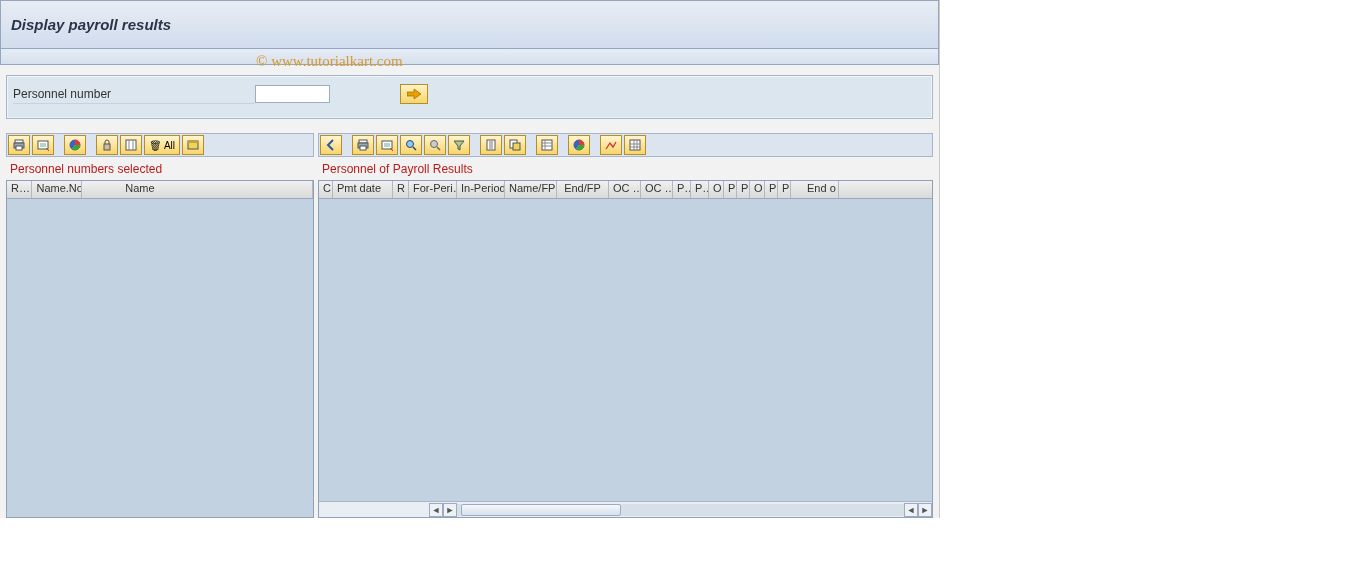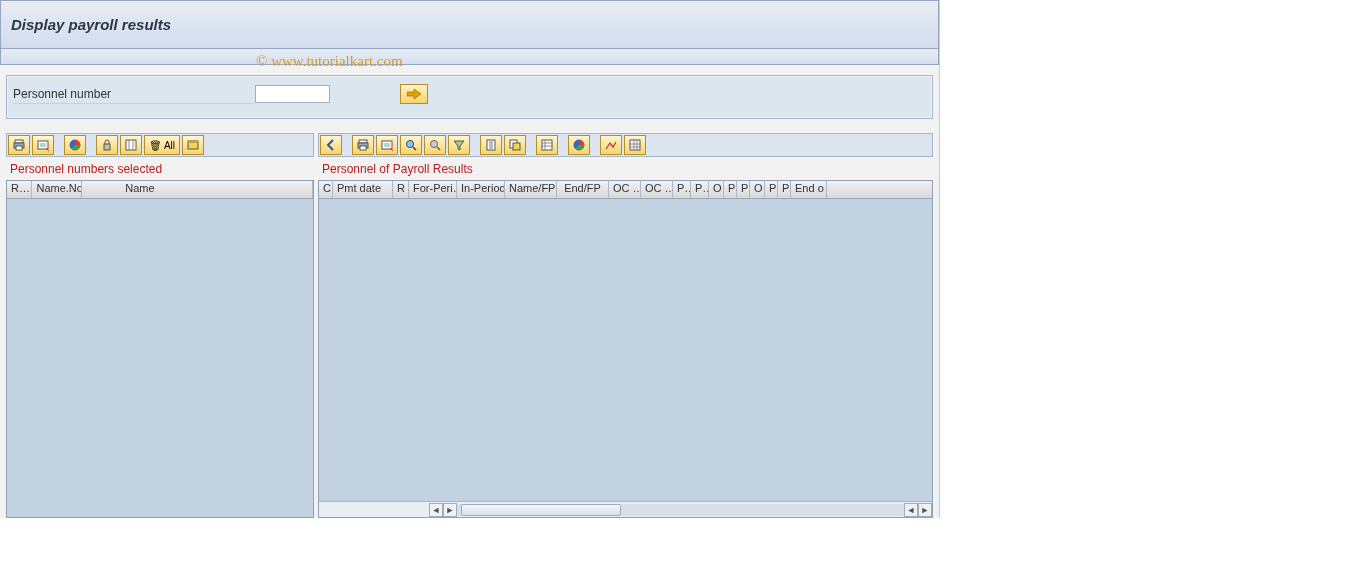--- a/index.html
+++ b/index.html
@@ -282,21 +282,21 @@
                 <div class="gh" style="width: 32px;">OC …</div>
                 <div class="gh" style="width: 32px;">OC …</div>
                 <div class="gh" style="width: 18px;">P…</div>
                 <div class="gh" style="width: 18px;">P…</div>
                 <div class="gh" style="width: 15px;">O</div>
                 <div class="gh" style="width: 13px;">P</div>
                 <div class="gh" style="width: 13px;">P</div>
                 <div class="gh" style="width: 15px;">O</div>
                 <div class="gh" style="width: 13px;">P</div>
                 <div class="gh" style="width: 13px;">P</div>
-                <div class="gh" style="width: 36px;">End o</div>
+                <div class="gh" style="width: 36px; margin-left: 12px;">End o</div>
               </div>
             <div class="grid-body"></div>
           </div>
           <div class="hscroll-track">
             <div class="hs-left-cluster">
               <div class="hs-btn">◄</div>
               <div class="hs-btn">►</div>
             </div>
             <div class="hs-gap">
               <div class="hs-thumb"></div>

